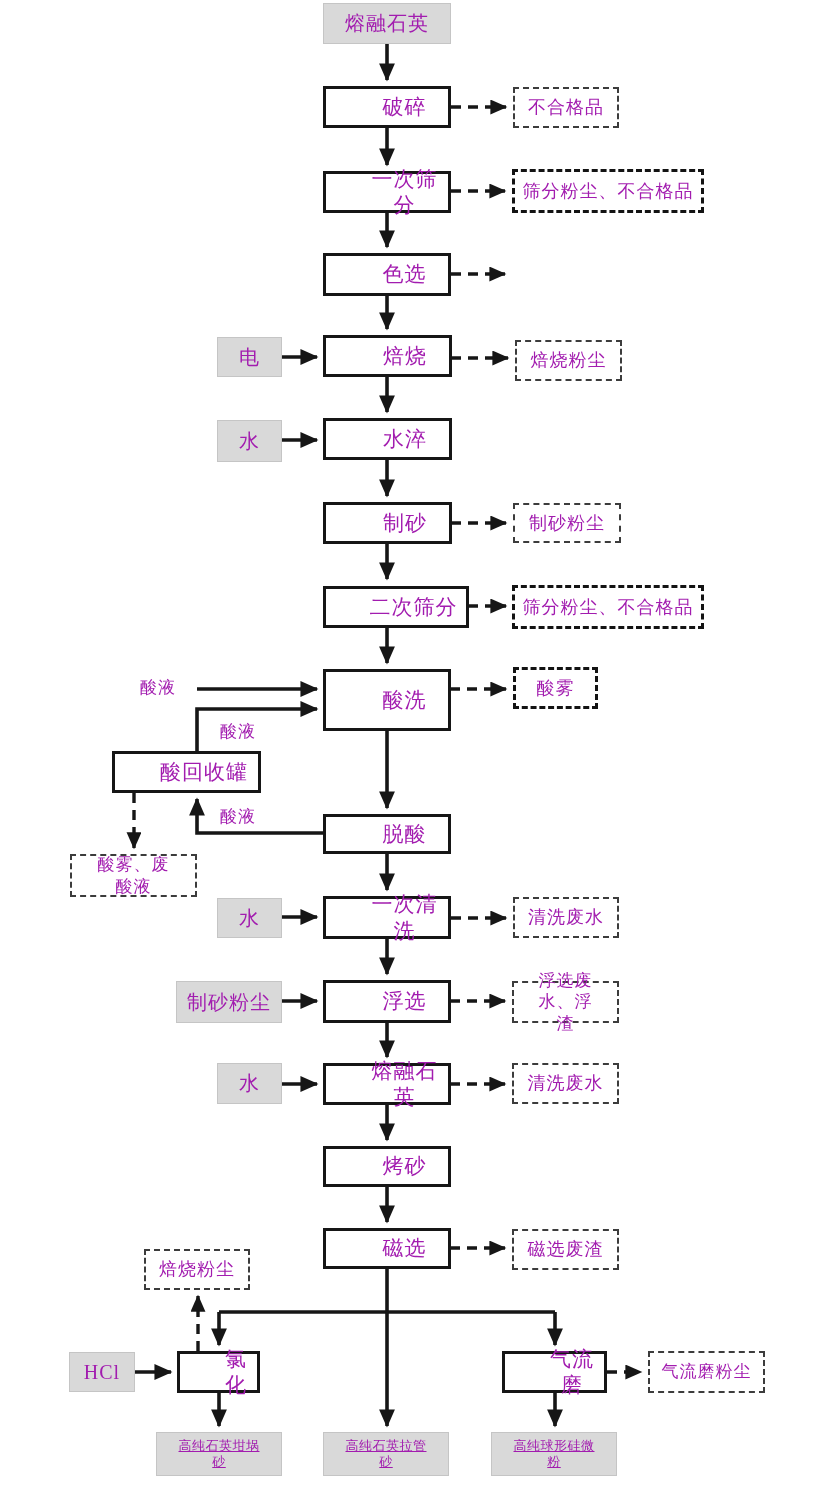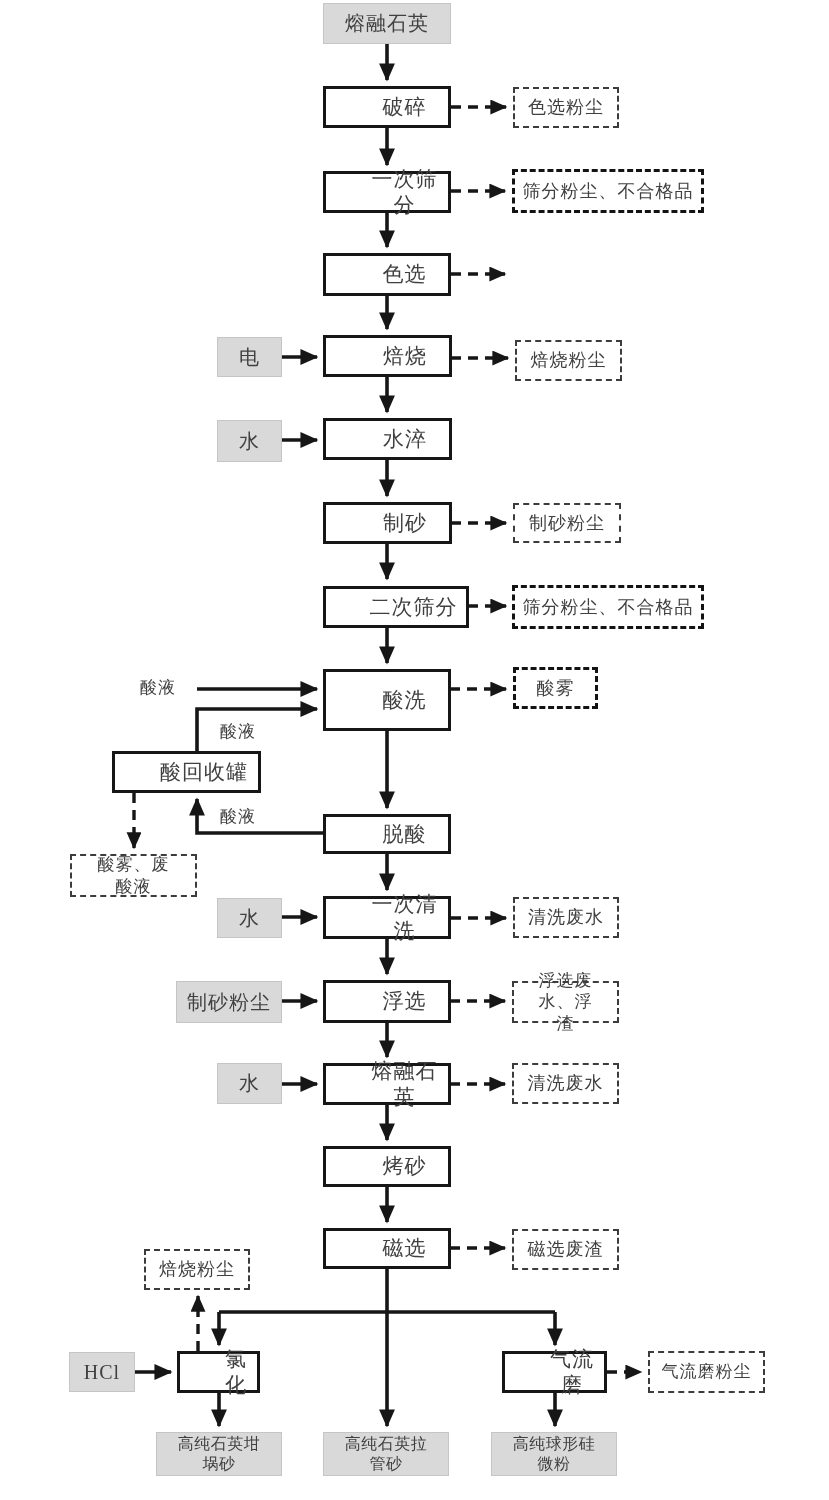--- a/index.html
+++ b/index.html
@@ -1,31 +1,31 @@
 <!DOCTYPE html>
 <html><head>
 <meta charset="utf-8">
 <style>
   html,body{margin:0;padding:0;background:#fff;}
   #stage{
     position:relative;width:829px;height:1500px;background:#ffffff;overflow:hidden;
-    font-family:"Liberation Serif","DejaVu Serif",serif;color:#404040;
+    font-family:"Liberation Serif","DejaVu Serif",serif;color:#a21caf;
   }
   #wires{position:absolute;left:0;top:0;z-index:1;}
   .node{
     position:absolute;z-index:2;display:flex;align-items:center;justify-content:center;
     text-align:center;box-sizing:border-box;background:#ffffff;letter-spacing:1px;
     line-height:1.25;
   }
   .solid{border:3.5px solid #161616;font-size:21px;padding-left:35px;}
   .gray{background:#d9d9d9;border:1px solid #c5c5c5;font-size:20px;}
   .dthin{border:2px dashed #3c3c3c;font-size:18px;background:#ffffff;}
   .dthick{border:3.5px dashed #131313;font-size:18px;background:#ffffff;}
   .two-line{padding:0 20px;}
-  .product{font-size:16px;padding:0 20px;letter-spacing:0.5px;}
+  .product{font-size:13px;padding:0 20px;letter-spacing:0.5px;text-decoration:underline;}
   .floatlabel{
     position:absolute;z-index:2;font-size:17px;letter-spacing:1px;background:transparent;
   }
   .ln{stroke:#161616;stroke-width:3.6;fill:none;}
   .dln{stroke:#161616;stroke-width:3.4;fill:none;stroke-dasharray:10 7;}
 </style>
 </head>
 <body>
 
 <div id="stage">
@@ -108,21 +108,21 @@
   <div class="floatlabel" style="left:220px;top:720px">酸液</div>
   <div class="floatlabel" style="left:220px;top:805px">酸液</div>
 
   <div class="node gray" style="left:217px;top:337px;width:65px;height:40px">电</div>
   <div class="node gray" style="left:217px;top:420px;width:65px;height:42px">水</div>
   <div class="node gray" style="left:217px;top:898px;width:65px;height:40px">水</div>
   <div class="node gray" style="left:176px;top:981px;width:106px;height:42px">制砂粉尘</div>
   <div class="node gray" style="left:217px;top:1063px;width:65px;height:41px">水</div>
   <div class="node gray" style="left:69px;top:1352px;width:66px;height:40px">HCl</div>
 
-  <div class="node dthin" style="left:513px;top:87px;width:106px;height:41px">色选粉尘</div>
+  <div class="node dthin" style="left:513px;top:87px;width:106px;height:41px">不合格品</div>
   <div class="node dthin" style="left:515px;top:340px;width:107px;height:41px">焙烧粉尘</div>
   <div class="node dthin" style="left:513px;top:503px;width:108px;height:40px">制砂粉尘</div>
   <div class="node dthin two-line" style="left:70px;top:854px;width:127px;height:43px;font-size:17px">酸雾、废酸液</div>
   <div class="node dthin" style="left:513px;top:897px;width:106px;height:41px">清洗废水</div>
   <div class="node dthin two-line" style="left:512px;top:981px;width:107px;height:42px;font-size:17px">浮选废水、浮渣</div>
   <div class="node dthin" style="left:512px;top:1063px;width:107px;height:41px">清洗废水</div>
   <div class="node dthin" style="left:512px;top:1229px;width:107px;height:41px">磁选废渣</div>
   <div class="node dthin" style="left:144px;top:1249px;width:106px;height:41px">焙烧粉尘</div>
   <div class="node dthin" style="left:648px;top:1351px;width:117px;height:42px;font-size:17px">气流磨粉尘</div>
 

